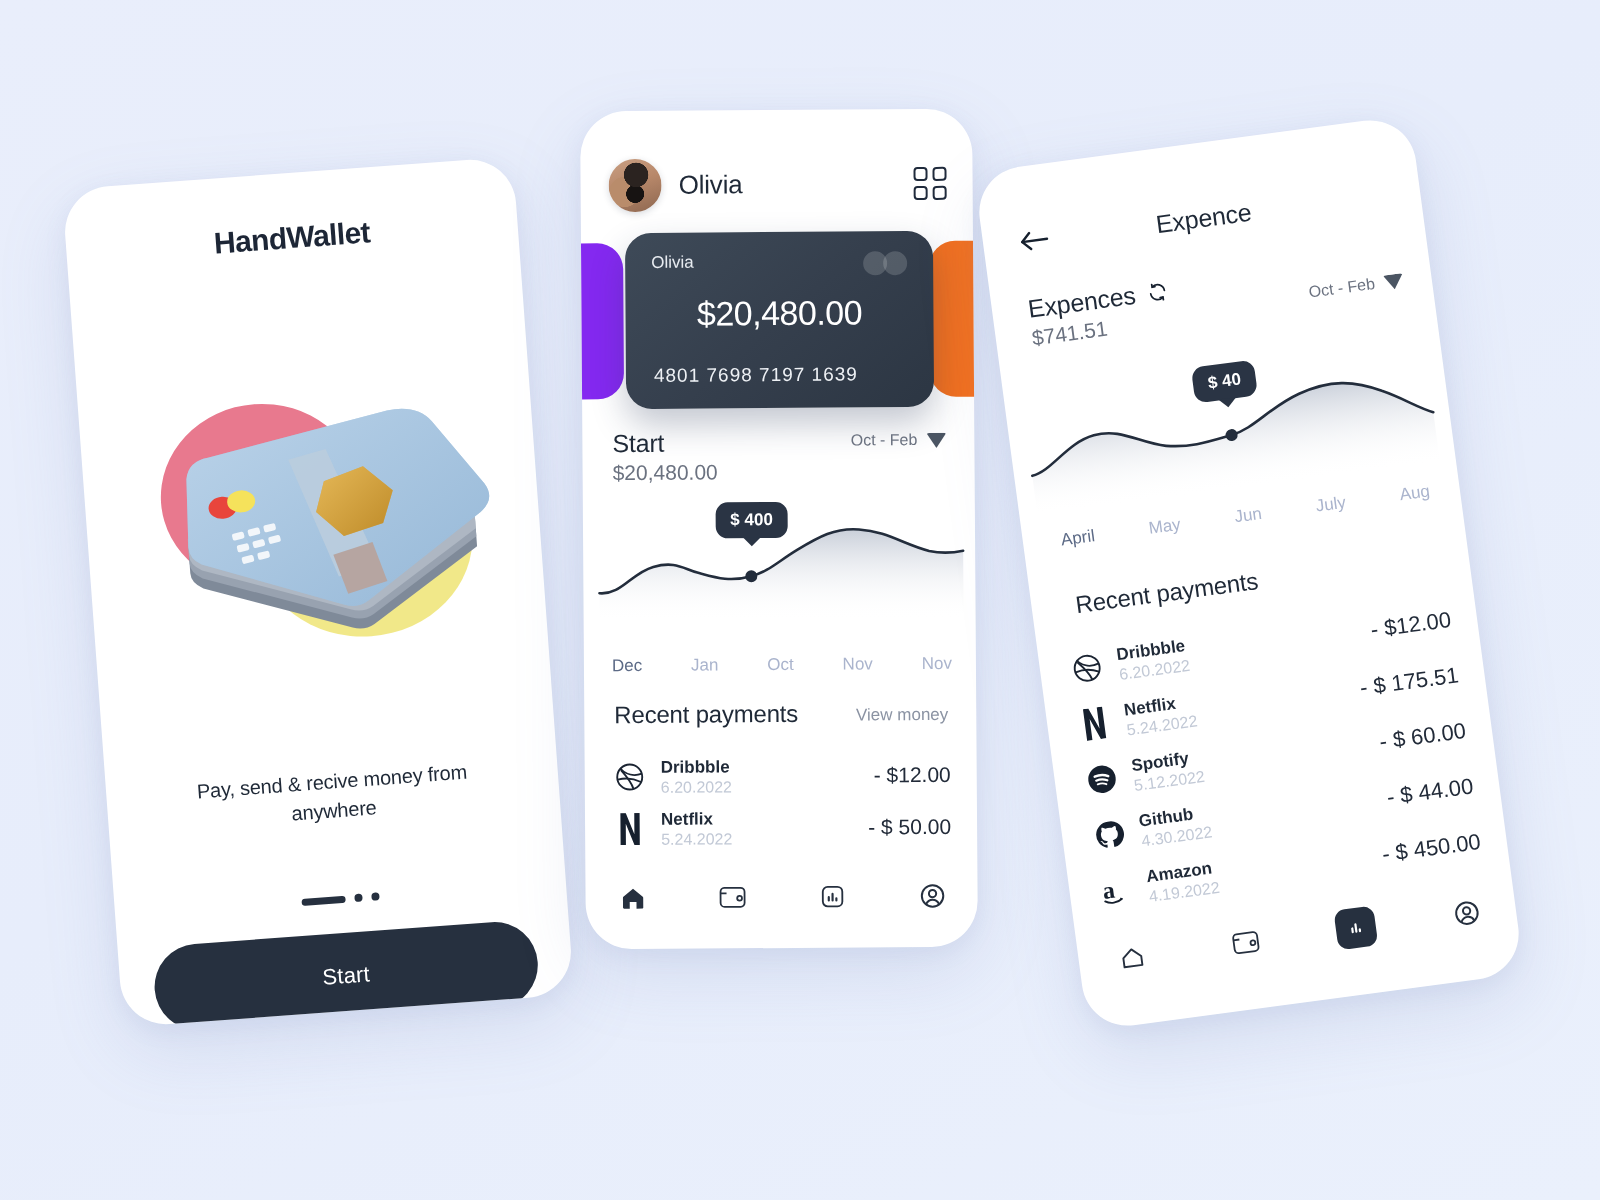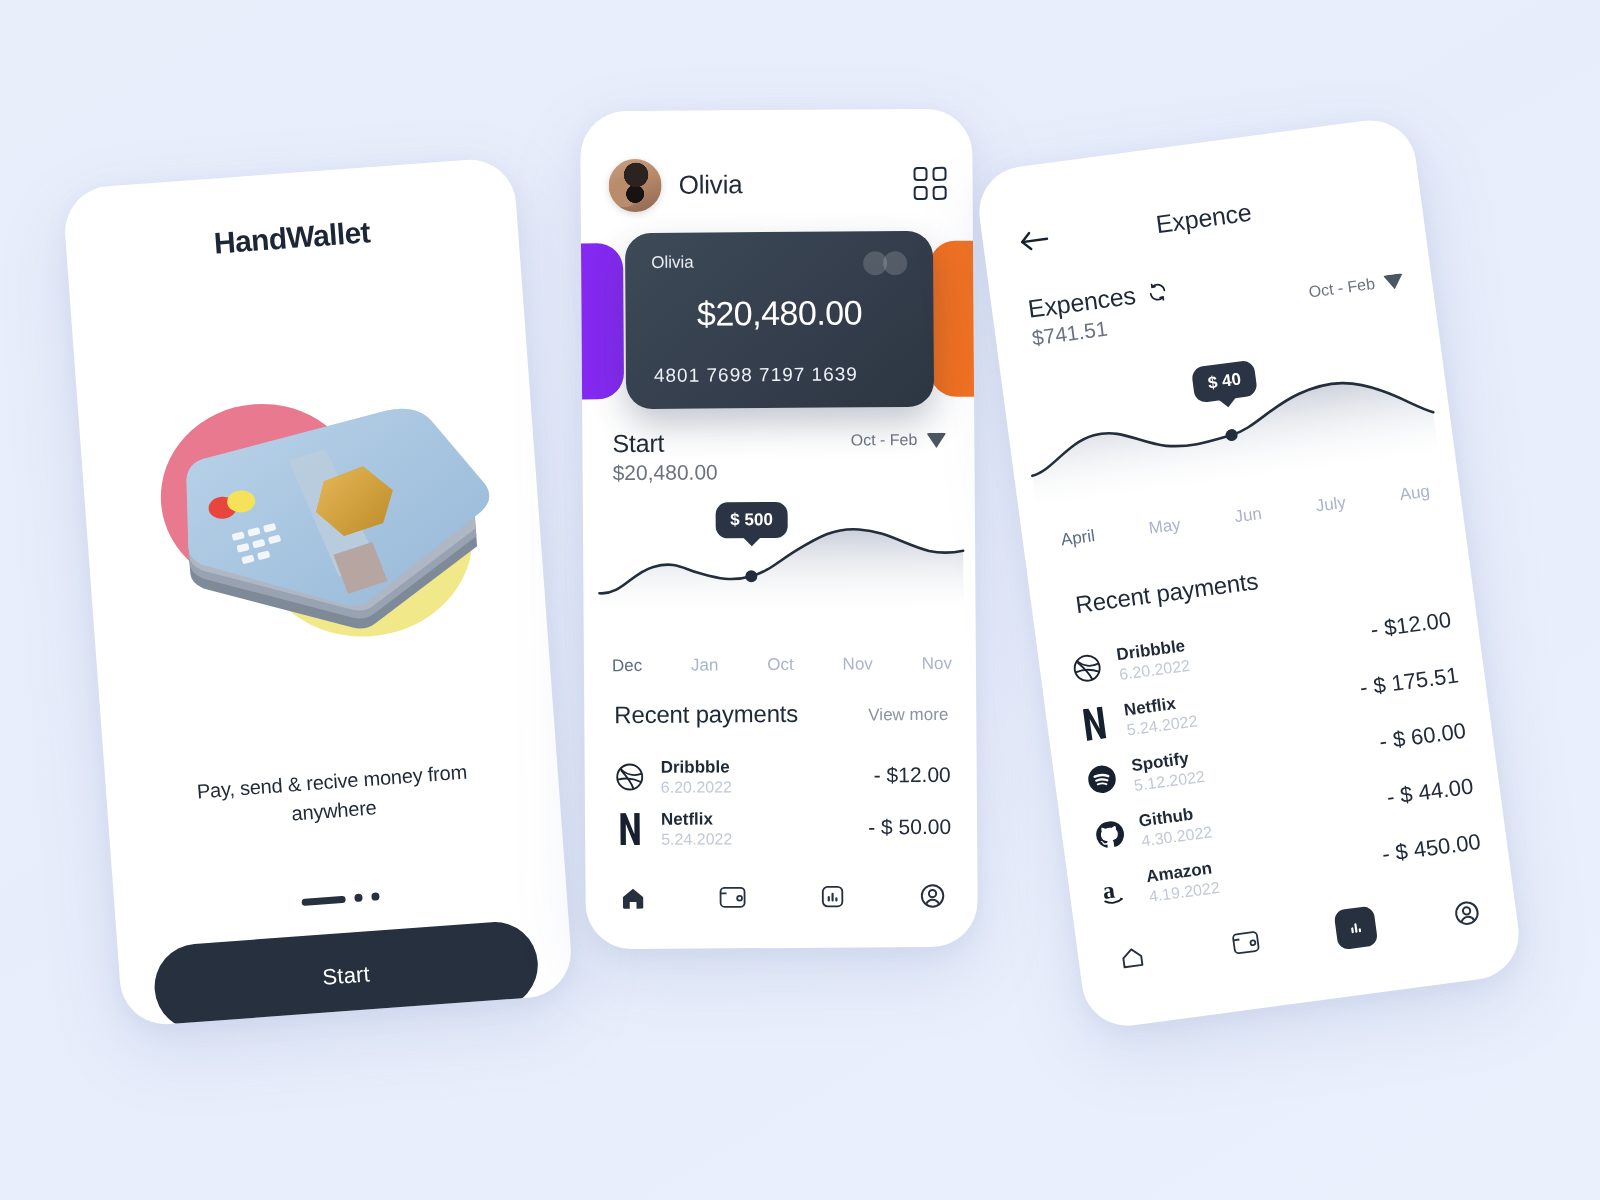--- a/index.html
+++ b/index.html
@@ -251,34 +251,34 @@
       <defs>
         <linearGradient id="fill2" x1="0" y1="0" x2="0" y2="1">
           <stop offset="0%" stop-color="#b7bfcd" stop-opacity="0.75"></stop>
           <stop offset="100%" stop-color="#ffffff" stop-opacity="0"></stop>
         </linearGradient>
       </defs>
       <path d="M8 82 C30 84 40 62 62 56 C84 50 92 58 106 62 C124 67 138 72 160 66 C178 61 186 52 206 40 C228 27 244 18 268 20 C296 22 314 36 338 42 C352 45 362 44 372 42 L372 110 L8 110 Z" fill="url(#fill2)"></path>
       <path d="M8 82 C30 84 40 62 62 56 C84 50 92 58 106 62 C124 67 138 72 160 66 C178 61 186 52 206 40 C228 27 244 18 268 20 C296 22 314 36 338 42 C352 45 362 44 372 42" fill="none" stroke="#232d3c" stroke-width="2.6" stroke-linecap="round"></path>
       <circle cx="160" cy="66" r="6" fill="#232d3c"></circle>
     </svg>
-    <div class="tooltip" style="left:42.5%; top:-8px;">$ 500</div>
+    <div class="tooltip" style="left:42.5%; top:-8px;">$ 400</div>
   </div>
 
   <div class="monthrow p2-months">
     <span class="month active">Dec</span>
     <span class="month">Jan</span>
     <span class="month">Oct</span>
     <span class="month">Nov</span>
     <span class="month">Nov</span>
   </div>
 
   <div class="section-head p2-rp-head">
     <div class="rp-title">Recent payments</div>
-    <div class="viewmore">View more</div>
+    <div class="viewmore">View money</div>
   </div>
 
   <div class="plist">
     <div class="prow">
       <div class="picon">
         <svg width="30" height="30" viewBox="0 0 24 24" fill="none" stroke="#1b2432" stroke-width="1.5">
           <circle cx="12" cy="12" r="10"></circle>
           <path d="M5 6.5c4.5 5 8.5 10.5 10 15.2"></path>
           <path d="M2.5 14c6-1.6 12.5-1 18.5 2"></path>
           <path d="M8.5 2.6c4 4.8 7.5 11.5 9 18.2" opacity="0"></path>

